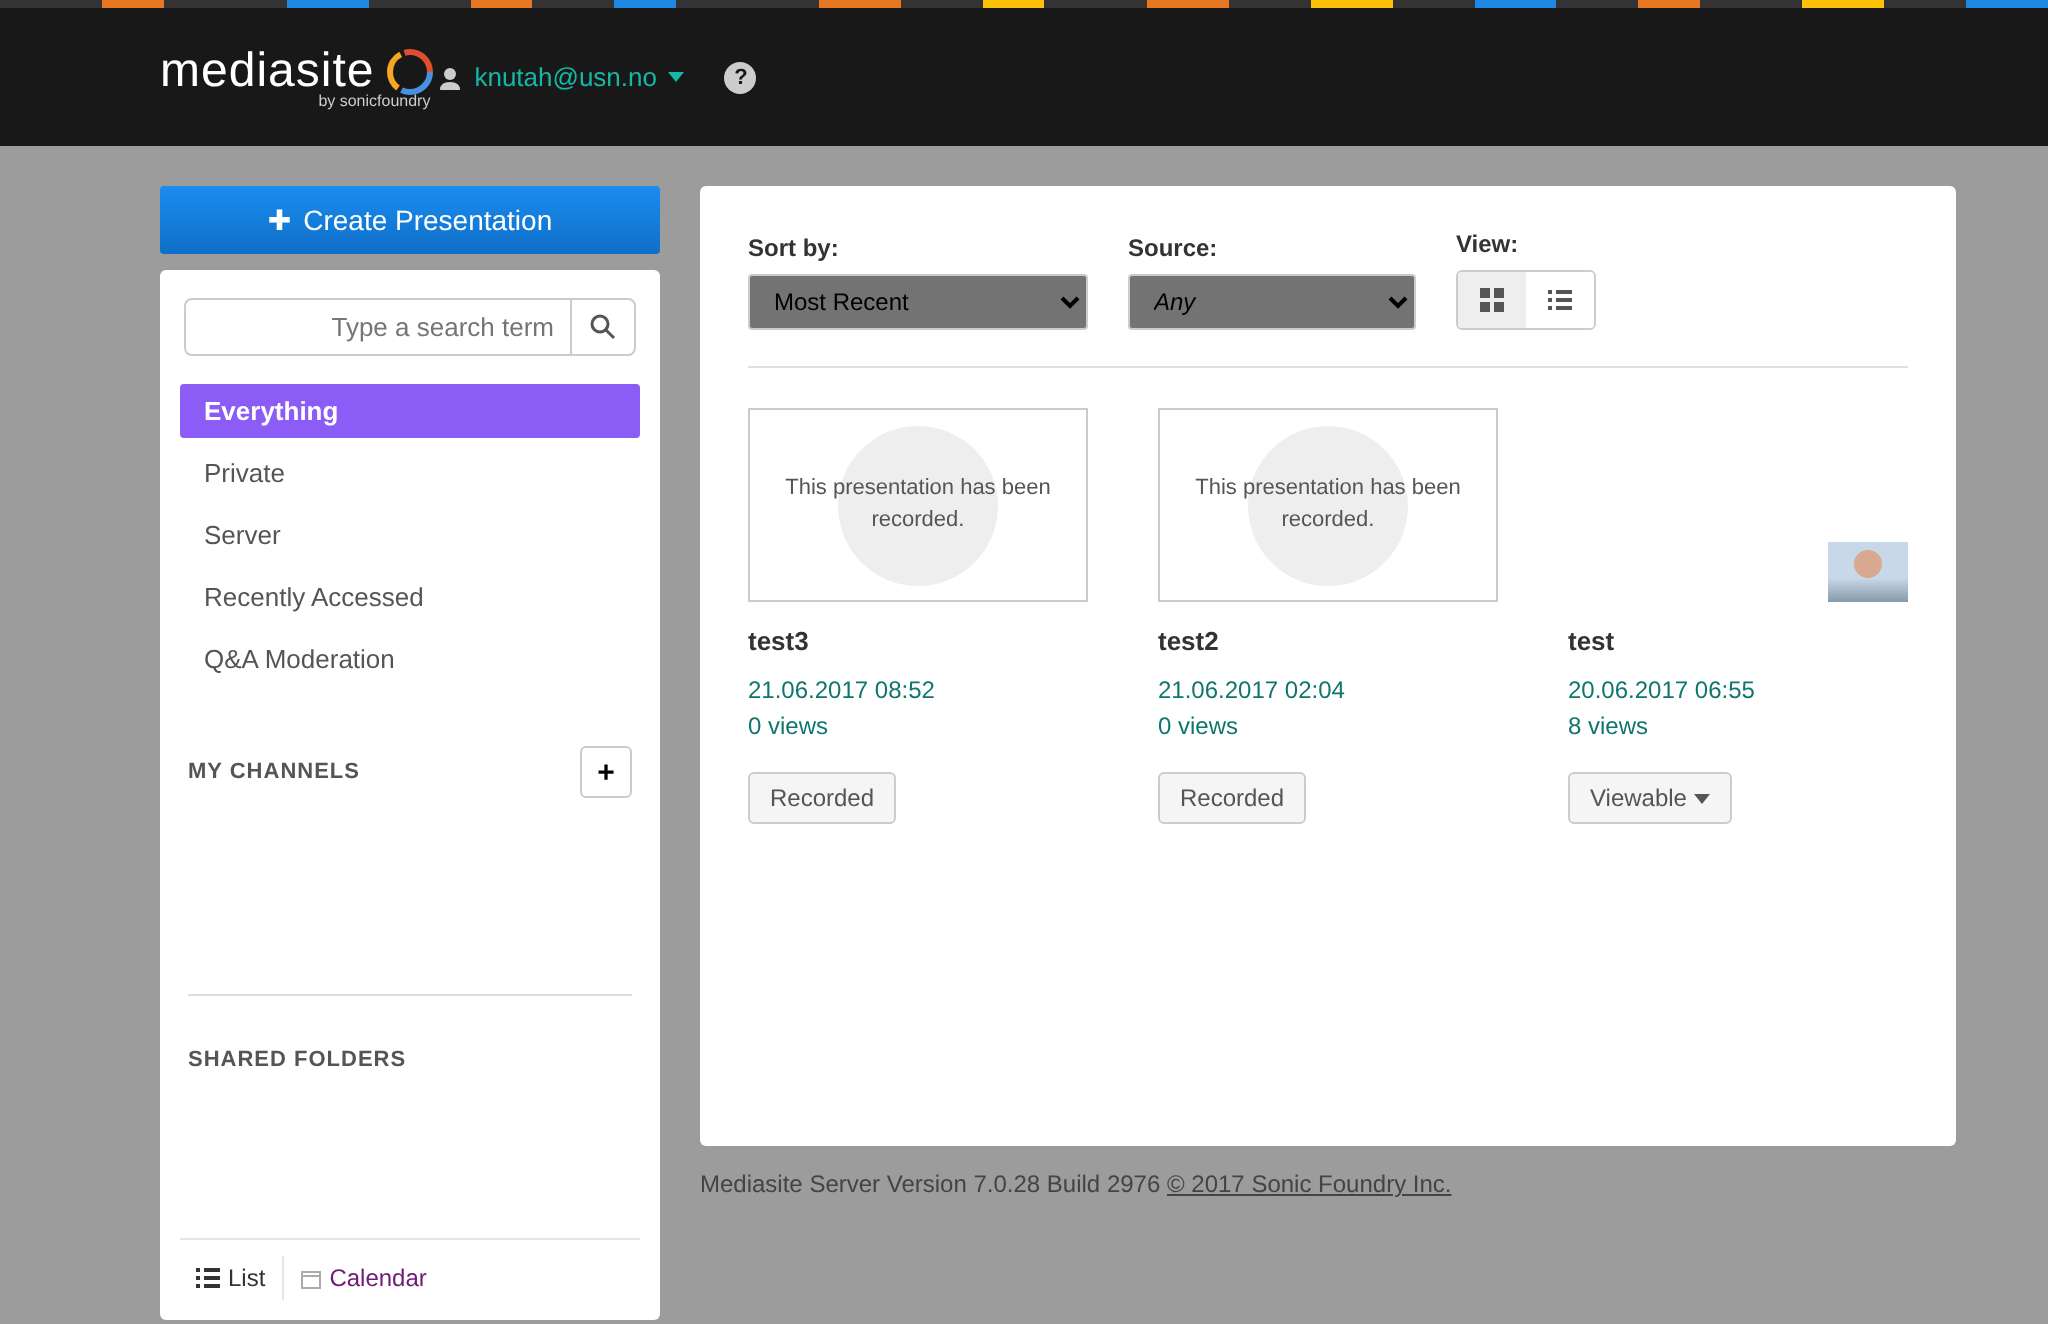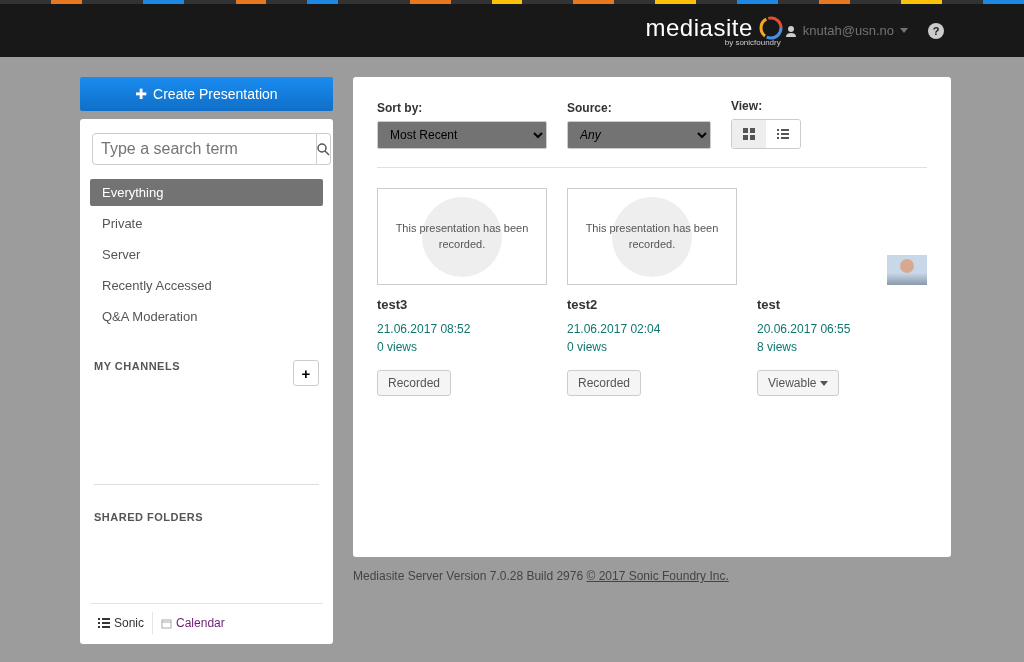--- a/index.html
+++ b/index.html
@@ -19,25 +19,25 @@
         #1e88e5 14%, #1e88e5 18%, #333 18%, #333 23%, #e87722 23%, #e87722 26%,
         #333 26%, #333 30%, #1e88e5 30%, #1e88e5 33%, #333 33%, #333 40%,
         #e87722 40%, #e87722 44%, #333 44%, #333 48%, #ffc107 48%, #ffc107 51%,
         #333 51%, #333 56%, #e87722 56%, #e87722 60%, #333 60%, #333 64%,
         #ffc107 64%, #ffc107 68%, #333 68%, #333 72%, #1e88e5 72%, #1e88e5 76%,
         #333 76%, #333 80%, #e87722 80%, #e87722 83%, #333 83%, #333 88%,
         #ffc107 88%, #ffc107 92%, #333 92%, #333 96%, #1e88e5 96%, #1e88e5 100%);
     }
     .top-header {
       background: #181818;
-      height: 53px;
+      height: 69px;
       display: flex;
       align-items: center;
       padding: 0 80px;
-      justify-content: flex-end;
+      justify-content: flex-start;
     }
     .logo-text {
       color: #fff;
       font-size: 24px;
       letter-spacing: 0.5px;
       font-weight: 300;
       display: flex;
       align-items: center;
       gap: 4px;
     }
@@ -54,21 +54,21 @@
       text-align: right;
       margin-top: -4px;
       margin-right: 4px;
     }
     .header-right {
       display: flex;
       align-items: center;
       gap: 20px;
     }
     .user-dropdown {
-      color: #737373;
+      color: #14b8a6;
       font-size: 13px;
       display: flex;
       align-items: center;
       gap: 6px;
       cursor: pointer;
     }
     .help-icon {
       width: 16px;
       height: 16px;
       border-radius: 50%;
@@ -116,23 +116,24 @@
     }
     .search-row {
       display: flex;
       margin: 0 2px 14px 2px;
     }
     .search-input {
       flex: 1;
       border: 1px solid #ccc;
       border-radius: 4px 0 0 4px;
       padding: 6px 8px;
-      font-size: 16px;
+      font-size: 13px;
       color: #888;
       outline: none;
+      text-align: right;
     }
     .search-btn {
       border: 1px solid #ccc;
       border-left: none;
       border-radius: 0 4px 4px 0;
       background: white;
       width: 32px;
       cursor: pointer;
       display: flex;
       align-items: center;
@@ -141,26 +142,28 @@
     .nav-list { list-style: none; }
     .nav-item {
       padding: 6px 12px;
       cursor: pointer;
       font-size: 13px;
       color: #555;
       border-radius: 2px;
       margin-bottom: 4px;
     }
     .nav-item.active {
-      background: #737373;
+      background: #8b5cf6;
       color: #fff;
+      font-weight: bold;
     }
     .section-head {
       display: flex;
       justify-content: space-between;
+      align-items: center;
       padding: 8px 4px;
       margin-top: 18px;
     }
     .section-label {
       font-size: 11px;
       font-weight: bold;
       color: #555;
       letter-spacing: 0.5px;
     }
     .section-divider {
@@ -234,21 +237,21 @@
       height: 28px;
       background: white;
       border: none;
       cursor: pointer;
       display: flex;
       align-items: center;
       justify-content: center;
     }
     .view-btn.active { background: #eee; }
     .divider-line { border-top: 1px solid #e0e0e0; margin-bottom: 20px; }
-    .cards-row { display: flex; gap: 20px; }
+    .cards-row { display: flex; gap: 35px; }
     .pres-card { width: 170px; }
     .thumb {
       border: 1px solid #ccc;
       height: 97px;
       display: flex;
       align-items: center;
       justify-content: center;
       position: relative;
       background: white;
     }
@@ -391,21 +394,21 @@
           <span>
             <svg class="icon-svg" width="12" height="10" viewBox="0 0 12 10" fill="#333">
               <rect x="0" y="0" width="2" height="2"></rect>
                 <rect x="4" y="0" width="8" height="2"></rect>
               <rect x="0" y="4" width="2" height="2"></rect>
                 <rect x="4" y="4" width="8" height="2"></rect>
               <rect x="0" y="8" width="2" height="2"></rect>
                 <rect x="4" y="8" width="8" height="2"></rect>
             </svg>
           </span>
-          <span>Sonic</span>
+          <span>List</span>
         </div>
         <div class="bottom-tab cal-tab">
           <span>
             <svg class="icon-svg" width="11" height="11" viewBox="0 0 11 11" fill="none" stroke="#aaa">
               <rect x="1" y="2" width="9" height="8" stroke-width="1"></rect>
               <line x1="1" y1="4" x2="10" y2="4" stroke-width="1"></line>
             </svg>
           </span>
           <span>Calendar</span>
         </div>

